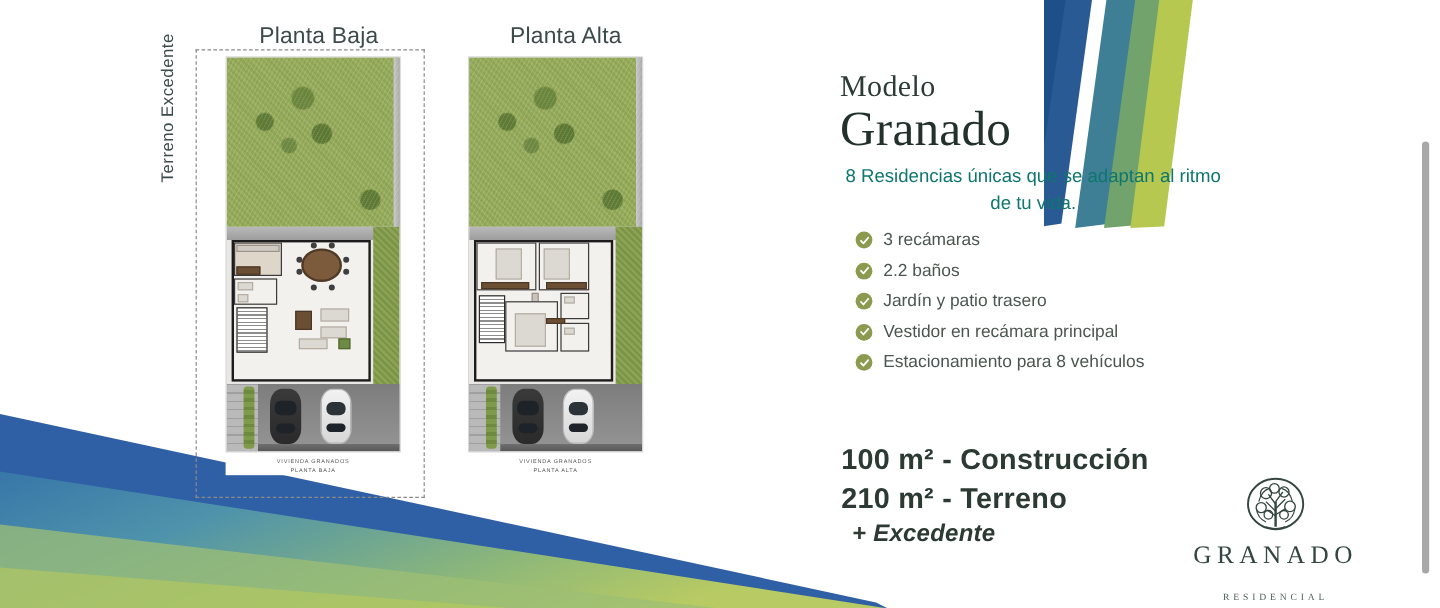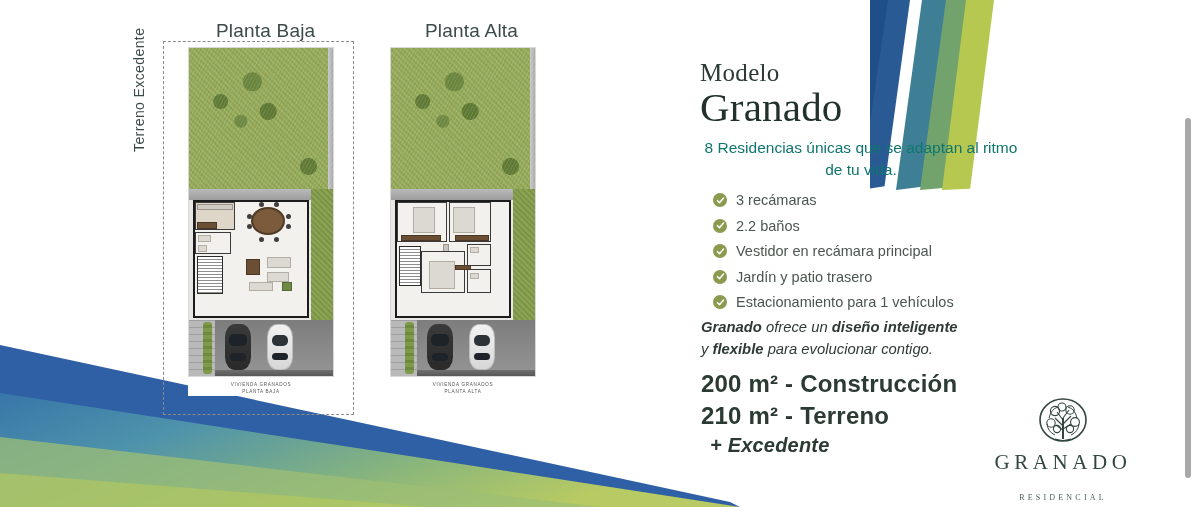--- a/index.html
+++ b/index.html
@@ -418,46 +418,43 @@
             </svg>
         </span>
         <span>2.2 baños</span>
       </li>
       <li class="feature">
         <span class="check">
           <svg width="9" height="9" viewBox="0 0 12 12">
               <path d="M2 6.2 L4.7 9 L10 2.8" stroke="#ffffff" stroke-width="2" fill="none" stroke-linecap="round" stroke-linejoin="round"></path>
             </svg>
         </span>
+        <span>Jardín y patio trasero</span>
+      </li>
+      <li class="feature">
+        <span class="check">
+          <svg width="9" height="9" viewBox="0 0 12 12">
+              <path d="M2 6.2 L4.7 9 L10 2.8" stroke="#ffffff" stroke-width="2" fill="none" stroke-linecap="round" stroke-linejoin="round"></path>
+            </svg>
+        </span>
         <span>Vestidor en recámara principal</span>
       </li>
       <li class="feature">
         <span class="check">
           <svg width="9" height="9" viewBox="0 0 12 12">
               <path d="M2 6.2 L4.7 9 L10 2.8" stroke="#ffffff" stroke-width="2" fill="none" stroke-linecap="round" stroke-linejoin="round"></path>
             </svg>
         </span>
-        <span>Jardín y patio trasero</span>
-      </li>
-      <li class="feature">
-        <span class="check">
-          <svg width="9" height="9" viewBox="0 0 12 12">
-              <path d="M2 6.2 L4.7 9 L10 2.8" stroke="#ffffff" stroke-width="2" fill="none" stroke-linecap="round" stroke-linejoin="round"></path>
-            </svg>
-        </span>
-        <span>Estacionamiento para 1 vehículos</span>
+        <span>Estacionamiento para 8 vehículos</span>
       </li>
     </ul>
 
-    <div class="tagline">
-      <b>Granado</b><span> ofrece un </span><b>diseño inteligente</b><br><span>y </span><b>flexible</b><span> para evolucionar contigo.</span>
-    </div>
 
     <div class="specs">
-      <div class="spec">200 m² - Construcción</div>
+      <div class="spec">100 m² - Construcción</div>
       <div class="spec">210 m² - Terreno</div>
       <div class="spec big">+ Excedente</div>
     </div>
 
   </div>
 
   <div class="logo">
     <svg class="logo-mark" width="56" height="52" viewBox="0 0 56 52" xmlns="http://www.w3.org/2000/svg">
       <ellipse cx="28" cy="24" rx="23" ry="21" fill="none" stroke="#33463f" stroke-width="1.6"></ellipse>
       <path d="M28 43 L28 22" stroke="#33463f" stroke-width="2" fill="none"></path>

